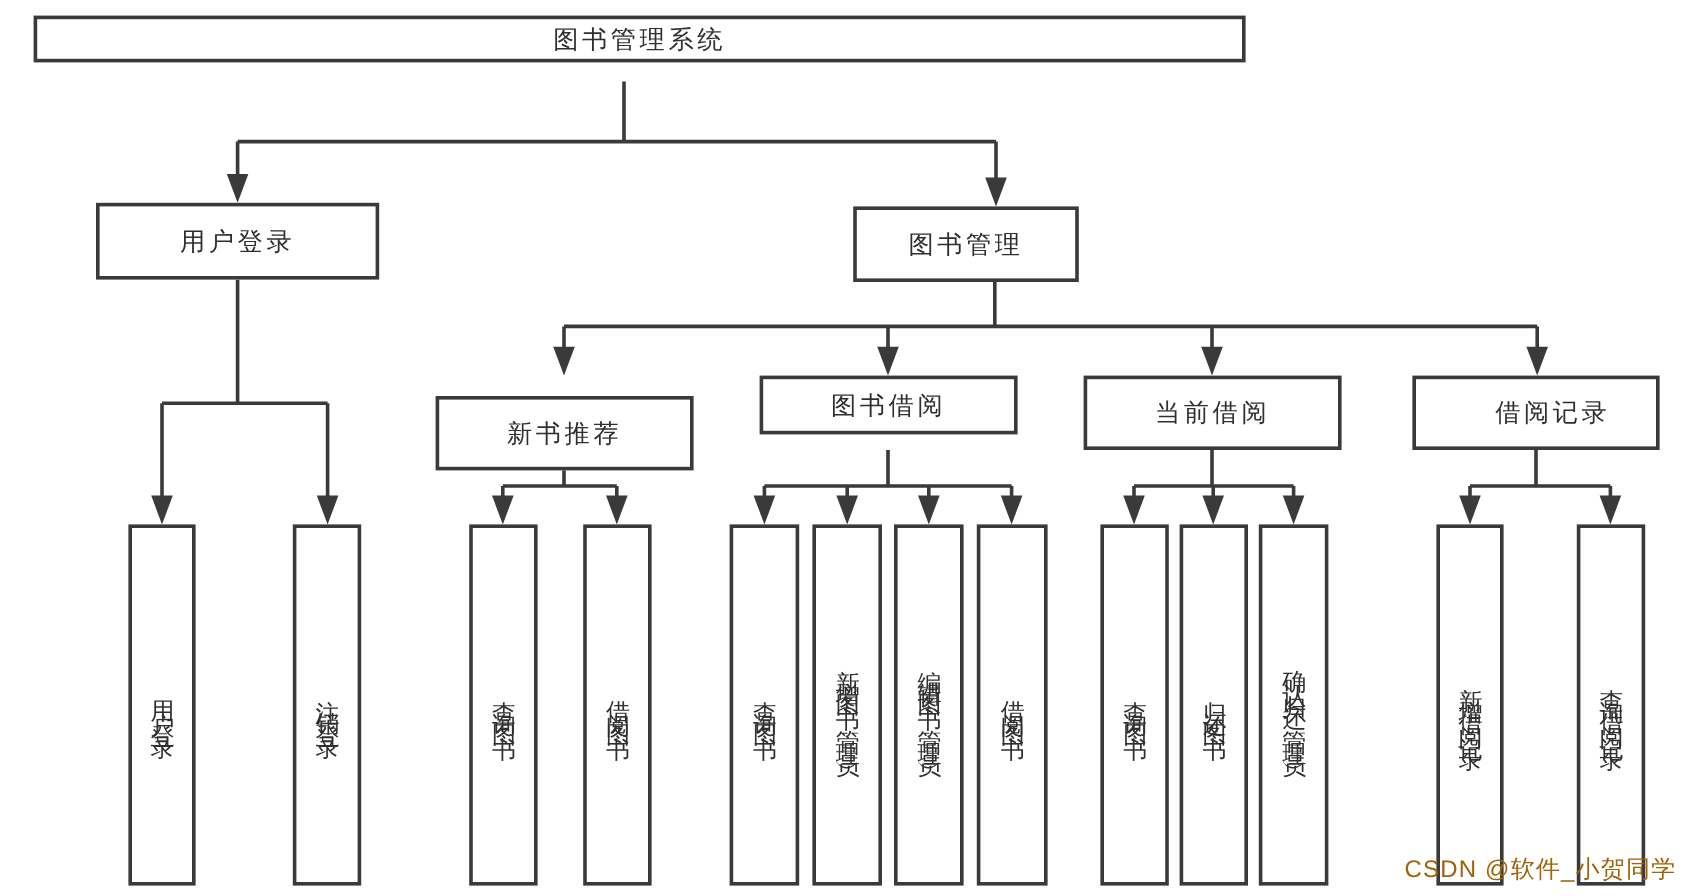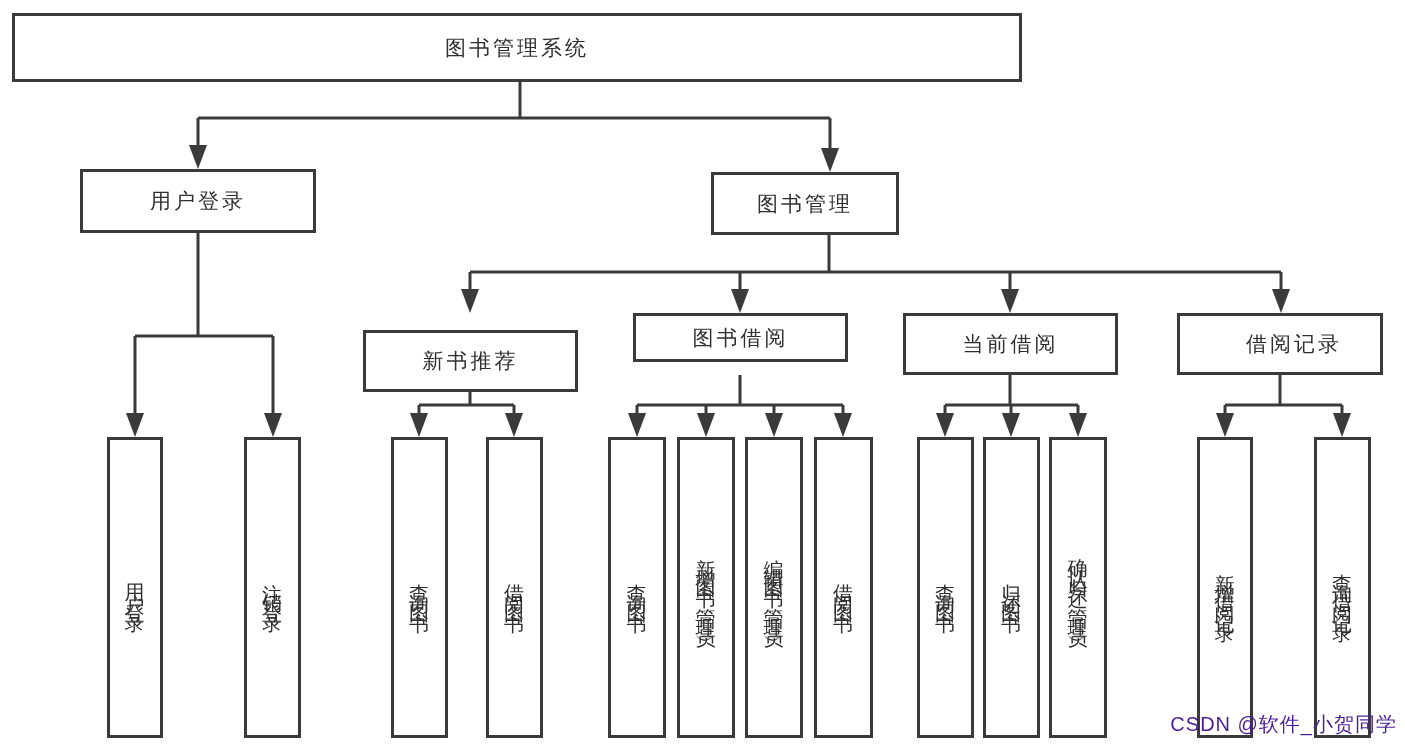--- a/index.html
+++ b/index.html
@@ -38,21 +38,21 @@
     letter-spacing: 10px;
     line-height: 1;
     white-space: nowrap;
   }
   .watermark {
     position: absolute;
     right: 8px;
     top: 711px;
     font-size: 20px;
     letter-spacing: 1px;
-    color: #4c1d95;
+    color: #a16207;
     white-space: nowrap;
   }
 </style>
 </head>
 <body>
 
 <div class="canvas">
 
   <svg class="connector-layer" width="1405" height="747" viewBox="0 0 1405 747" aria-hidden="true">
     <g stroke="#3a3a3a" stroke-width="3" fill="none">
@@ -87,21 +87,21 @@
       <path d="M765,413 h18 l-9,24 z"></path>
       <path d="M834,413 h18 l-9,24 z"></path>
       <path d="M936,413 h18 l-9,24 z"></path>
       <path d="M1002,413 h18 l-9,24 z"></path>
       <path d="M1069,413 h18 l-9,24 z"></path>
       <path d="M1216,413 h18 l-9,24 z"></path>
       <path d="M1333,413 h18 l-9,24 z"></path>
     </g>
   </svg>
 
-  <div class="node h" style="left:12px; top:13px; width:1010px; height:69px;">
+  <div class="node h" style="left:28px; top:13px; width:1010px; height:39px;">
     <span>图书管理系统</span>
   </div>
 
   <div class="node h" style="left:80px; top:169px; width:236px; height:64px;">
     <span>用户登录</span>
   </div>
   <div class="node h" style="left:711px; top:172px; width:188px; height:63px;">
     <span>图书管理</span>
   </div>
 

